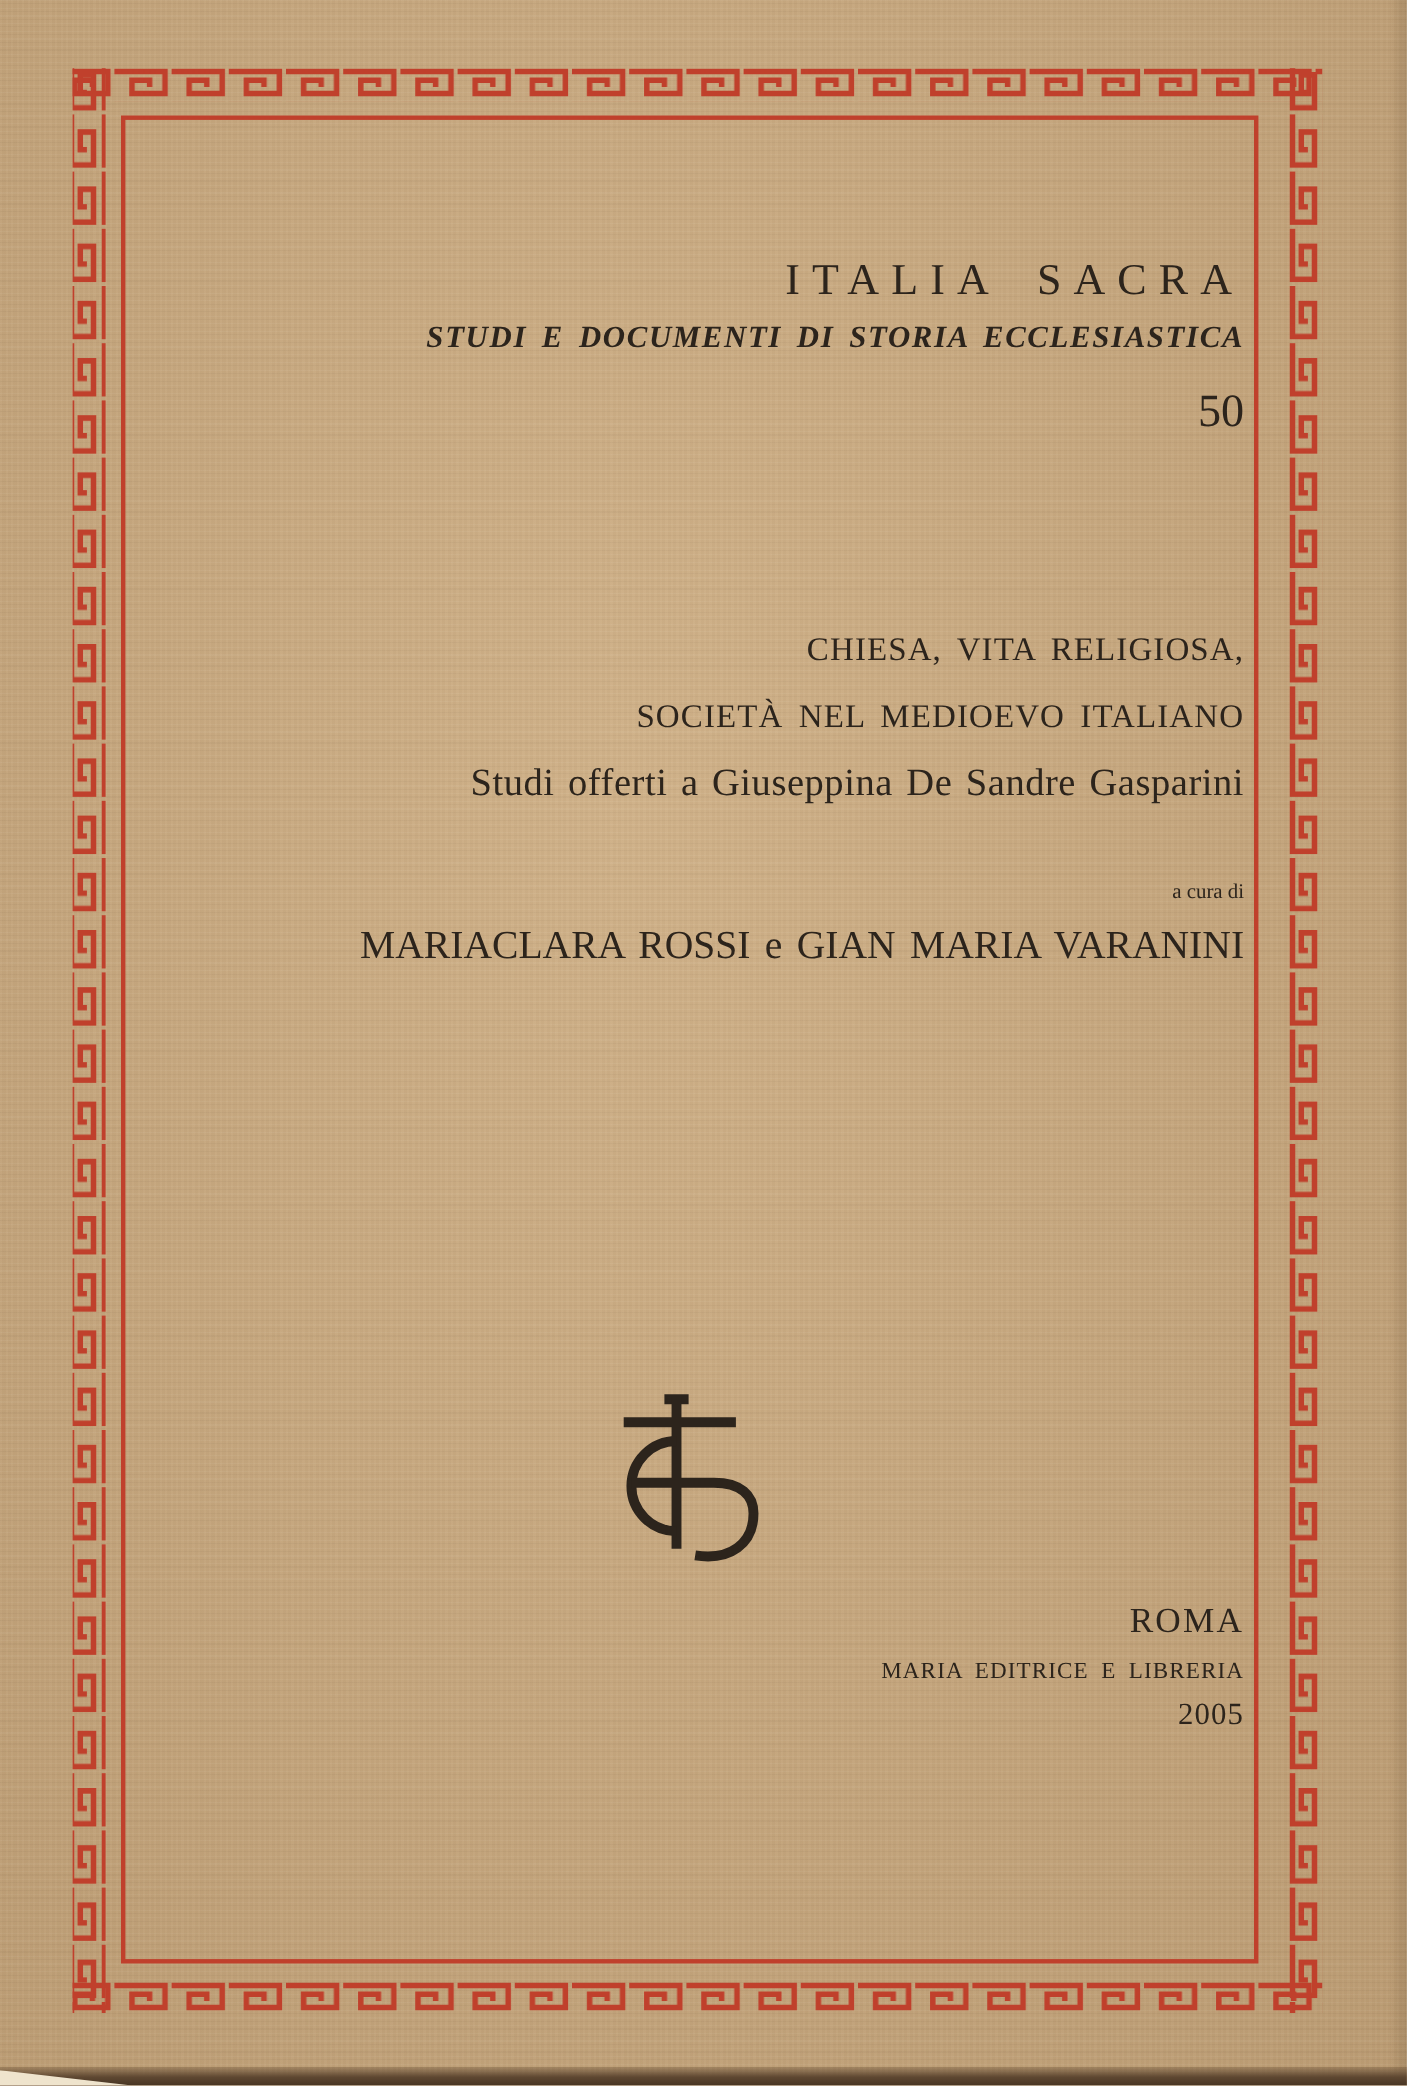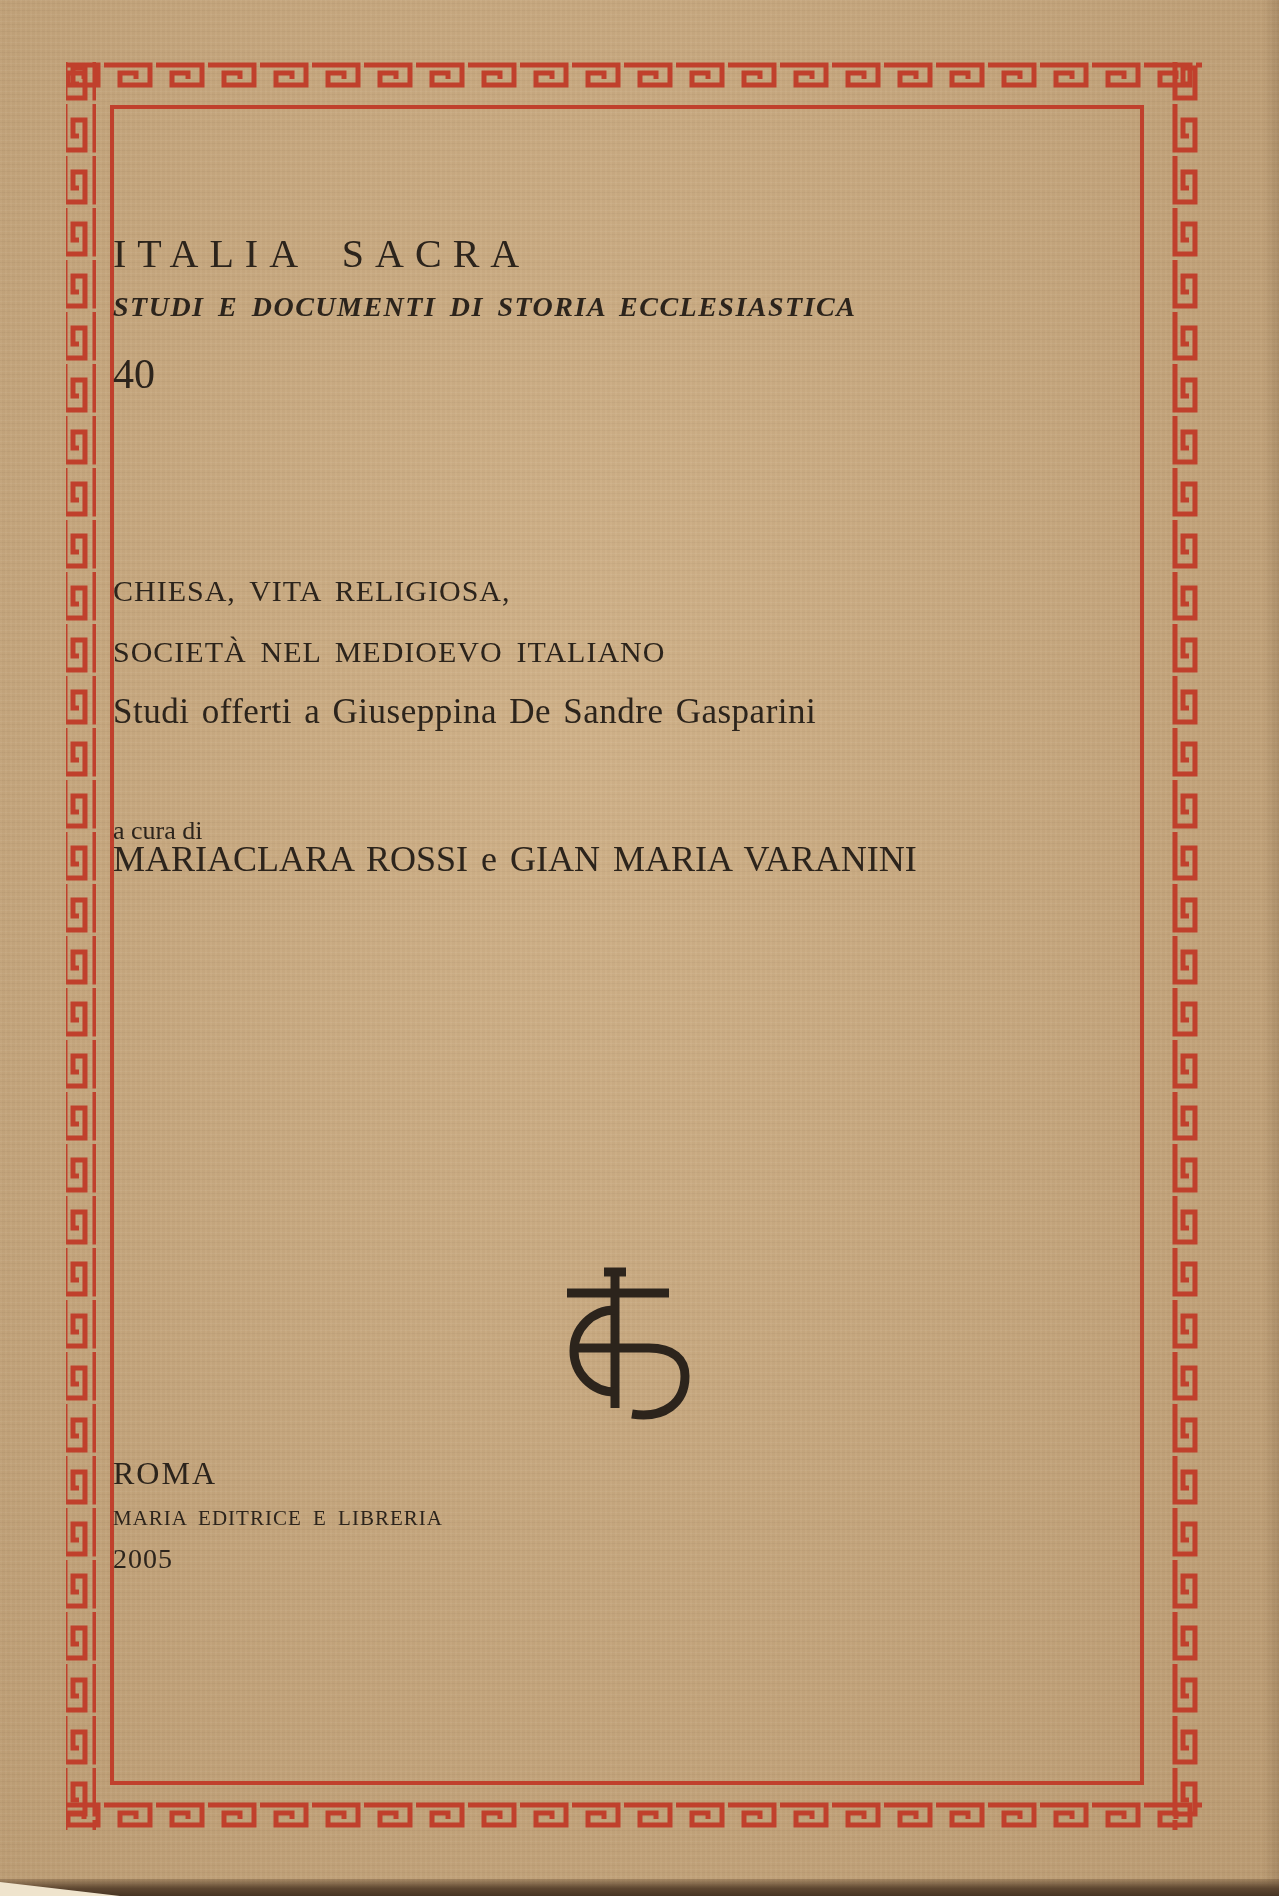--- a/index.html
+++ b/index.html
@@ -34,29 +34,29 @@
     position:absolute;left:0;bottom:0;width:100%;height:17px;
     background:linear-gradient(180deg, rgba(90,65,40,0.25) 0%, #5e4731 55%, #473524 100%);
   }
   .corner-wedge{
     position:absolute;left:0;bottom:0;width:120px;height:20px;
     background:#efe4cd;
     clip-path:polygon(0 30%, 0 100%, 100% 100%);
   }
   .frame{position:absolute;left:0;top:0;}
   .txt{
-    position:absolute;left:113px;width:1028px;text-align:left;
+    position:absolute;left:103px;width:1028px;text-align:right;
     color:var(--ink);
   }
   .series-title{top:230px;font-size:40px;letter-spacing:11px;word-spacing:14px;}
   .series-subtitle{top:291px;font-size:28px;font-style:italic;letter-spacing:1.5px;word-spacing:5px;font-weight:bold;}
   .series-number{top:350px;font-size:42px;}
   .main-title{top:560px;font-size:30px;line-height:61px;letter-spacing:1px;word-spacing:0.18em;white-space:pre-line;}
   .dedication{top:692px;font-size:35px;letter-spacing:0.5px;word-spacing:3px;}
-  .curatorship{top:800px;font-size:26px;margin-top:16px;}
+  .curatorship{top:800px;font-size:19px;}
   .editors{top:838px;font-size:36px;letter-spacing:0px;word-spacing:4px;}
   .city{top:1455px;font-size:32px;letter-spacing:2px;}
   .publisher{top:1506px;font-size:21px;letter-spacing:1px;word-spacing:5px;}
   .year{top:1543px;font-size:28px;letter-spacing:1px;}
   .logo{position:absolute;left:563px;top:1266px;}
 </style>
 </head>
 <body>
 
 <div class="paper"></div>
@@ -74,21 +74,21 @@
     <rect x="66" y="62" width="1136" height="30" fill="url(#meanderH)"></rect>
     <rect x="66" y="1800" width="1136" height="30" fill="url(#meanderH)"></rect>
     <rect x="66" y="62" width="30" height="1768" fill="url(#meanderV)"></rect>
     <rect x="1172" y="62" width="30" height="1768" fill="url(#meanderV)"></rect>
   </g>
   <rect x="112" y="107" width="1030" height="1676" fill="none" stroke="var(--red)" stroke-width="4"></rect>
 </svg>
 
 <div class="txt series-title">ITALIA SACRA</div>
 <div class="txt series-subtitle">STUDI E DOCUMENTI DI STORIA ECCLESIASTICA</div>
-<div class="txt series-number">40</div>
+<div class="txt series-number">50</div>
 
 <div class="txt main-title">CHIESA, VITA RELIGIOSA,
 SOCIETÀ NEL MEDIOEVO ITALIANO</div>
 <div class="txt dedication">Studi offerti a Giuseppina De Sandre Gasparini</div>
 
 <div class="txt curatorship">a cura di</div>
 <div class="txt editors">MARIACLARA ROSSI e GIAN MARIA VARANINI</div>
 
 <svg class="logo" width="128" height="160" viewBox="0 0 128 160" aria-hidden="true">
   <g fill="none" stroke="var(--ink)" stroke-width="9">

